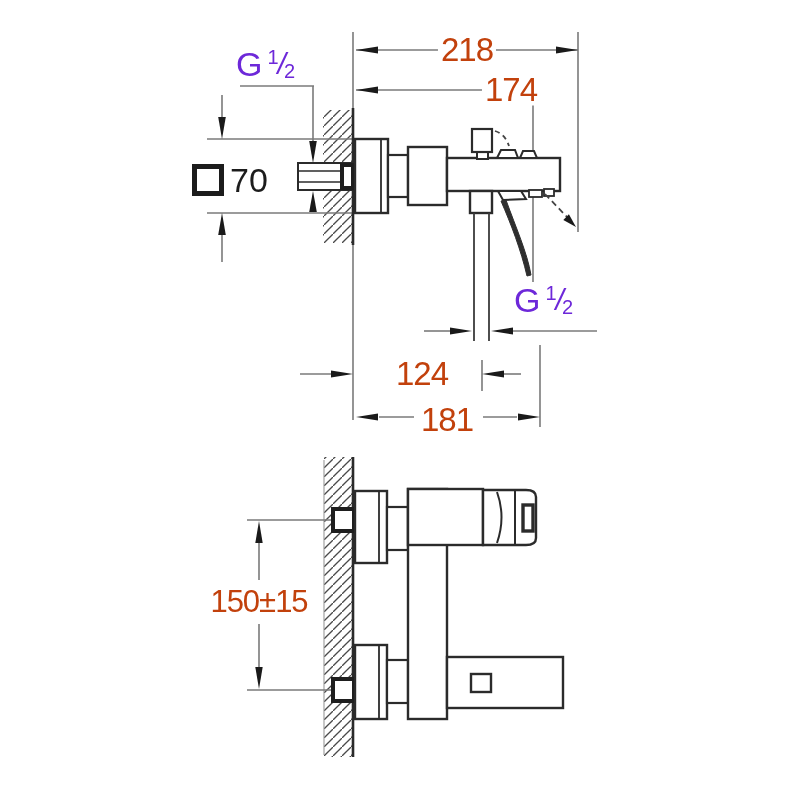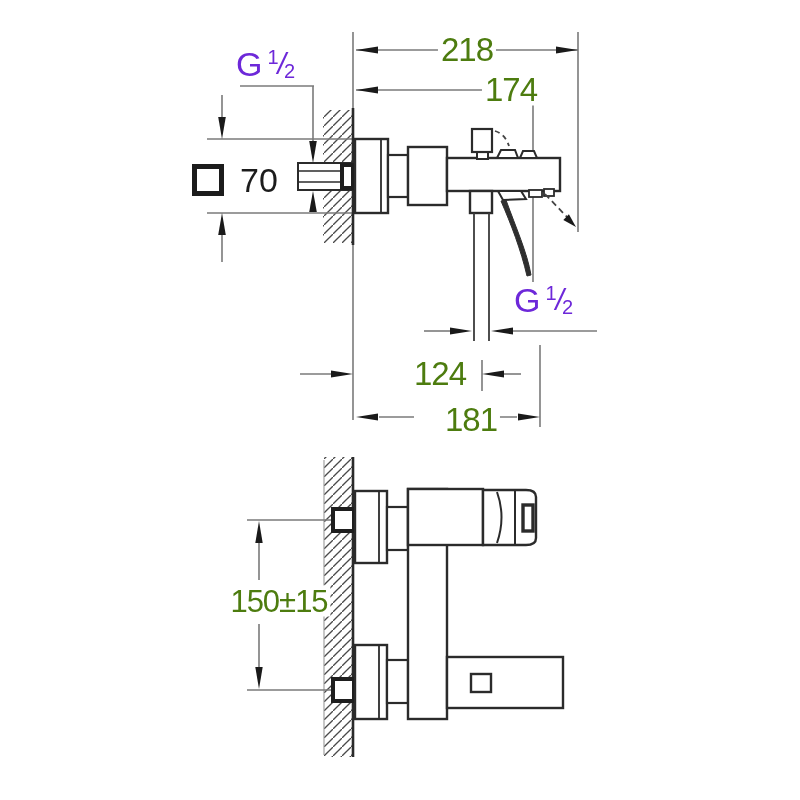--- a/index.html
+++ b/index.html
@@ -3,21 +3,21 @@
 <meta charset="utf-8">
 <style>
   html,body{margin:0;padding:0;background:#fff;}
   #stage{
     position:relative;width:800px;height:800px;background:#fff;overflow:hidden;
     font-family:"Liberation Sans", sans-serif;
   }
   #stage svg{position:absolute;left:0;top:0;}
   .dimlbl{
     position:absolute;transform:translate(-50%,-50%);
-    font-size:33px;color:#4d7c0f;letter-spacing:-1px;white-space:nowrap;
+    font-size:33px;color:#c2410c;letter-spacing:-1px;white-space:nowrap;
     background:#fff;padding:0 3px;line-height:1;
   }
   .glabel{
     position:absolute;color:#6d28d9;white-space:nowrap;line-height:1;
   }
   .glabel .g{font-size:34px;letter-spacing:1px;}
   .glabel .num{font-size:20px;vertical-align:12px;margin-left:4px;}
   .glabel .sl{font-size:30px;vertical-align:2px;font-style:italic;margin-left:-1px;}
   .glabel .den{font-size:20px;vertical-align:-2px;margin-left:-2px;}
   .sq-symbol{
@@ -157,25 +157,25 @@
 
   <div class="dimlbl" style="left:467px;top:49px;">218</div>
 
   <div class="dimlbl" style="left:463px;top:89px;margin-left:48px;">174</div>
 
   <div class="glabel" style="left:236px;top:47px;">
     <span class="g">G</span><span class="num">1</span><span class="sl">/</span><span class="den">2</span>
   </div>
 
   <div class="sq-symbol" style="left:192px;top:164px;"></div>
-  <div class="lbl70" style="left:230px;top:163px;margin-left:10px;">70</div>
+  <div class="lbl70" style="left:230px;top:163px;">70</div>
 
   <div class="glabel" style="left:514px;top:283px;">
     <span class="g">G</span><span class="num">1</span><span class="sl">/</span><span class="den">2</span>
   </div>
 
-  <div class="dimlbl" style="left:422px;top:373px;margin-left:18px;">124</div>
+  <div class="dimlbl" style="left:422px;top:373px;">124</div>
 
-  <div class="dimlbl" style="left:471px;top:419px;text-align:center;">181</div>
+  <div class="dimlbl" style="left:447px;top:419px;text-align:center;">181</div>
 
-  <div class="dimlbl" style="left:259px;top:601px;font-size:31px;margin-left:20px;">150±15</div>
+  <div class="dimlbl" style="left:259px;top:601px;font-size:31px;">150±15</div>
 
 </div>
 
 </body></html>

